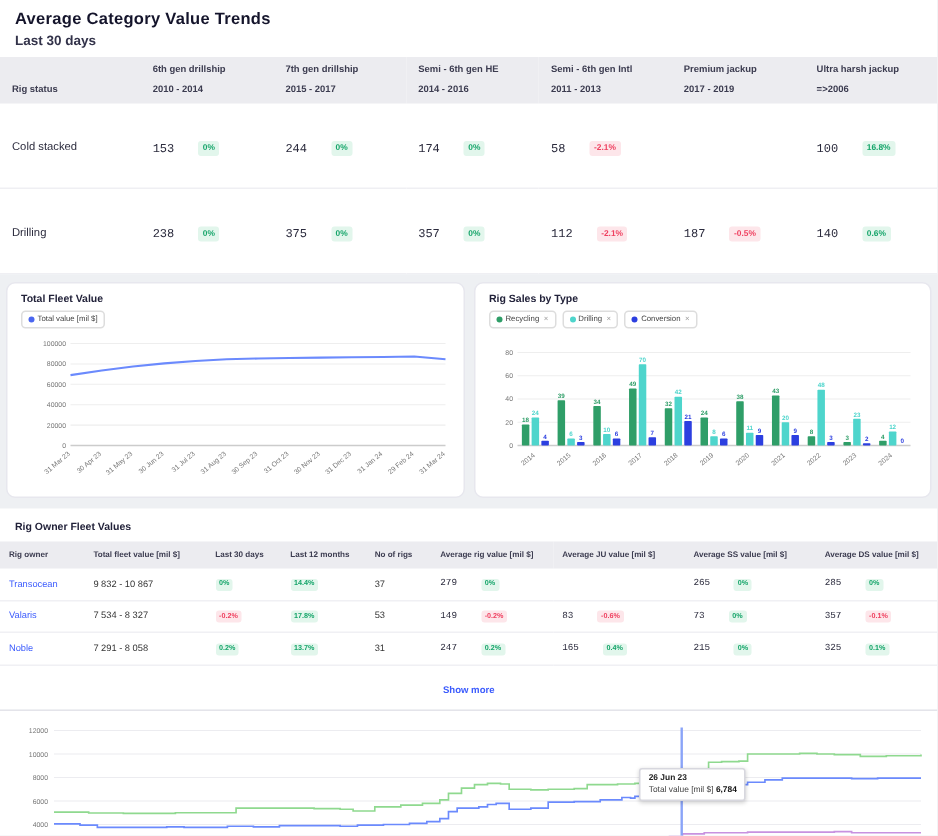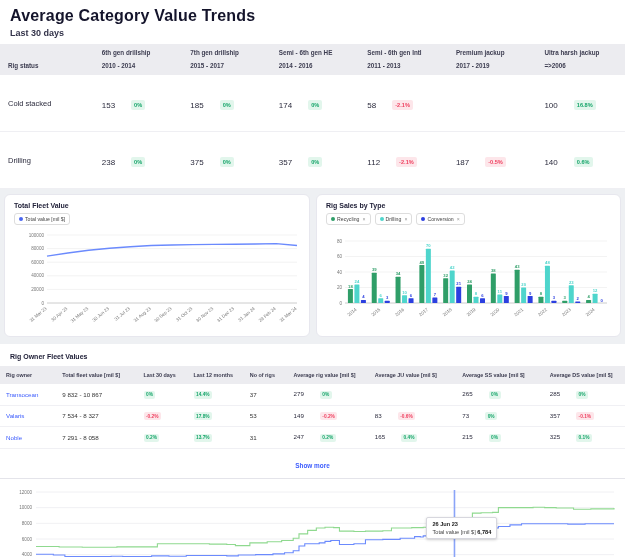--- a/index.html
+++ b/index.html
@@ -8,34 +8,34 @@
     width:625px; height:557px;
     background:#eef0f3;
     font-family:"Liberation Sans", sans-serif;
     color:#222;
     overflow:hidden;
   }
   .section { background:#fff; }
 
   
   .page-header { padding:7px 10px 6px; }
-  .page-title { font-size:16px; font-weight:bold; color:#14142b; letter-spacing:.2px; }
+  .page-title { font-size:11px; font-weight:bold; color:#14142b; letter-spacing:.2px; }
   .page-subtitle { font-size:9px; font-weight:bold; color:#33334a; margin-top:3px; }
 
   
   table.cat { width:100%; border-collapse:collapse; table-layout:fixed; }
   table.cat thead th {
     background:#ececf0; text-align:left; vertical-align:bottom;
     padding:5px 8px 6px; font-size:6.3px; color:#3c3c50; font-weight:bold;
   }
   table.cat thead th .col-name { display:block; margin-bottom:6px; }
   table.cat thead th .col-years { display:block; font-weight:bold; }
   table.cat td { padding:19px 8px; border-bottom:1px solid #efeff3; vertical-align:middle; }
   .row-label { font-size:7.5px; color:#2b2b3d; }
-  .cell-val { font-size:8px; color:#2b2b3d; margin-right:16px; }
+  .cell-val { font-size:8px; color:#2b2b3d; margin-right:16px;font-family:Liberation Mono, monospace; }
   .badge { display:inline-block; font-size:5.6px; font-weight:bold; padding:2px 3px; border-radius:2px; vertical-align:1px; }
   .badge.up { color:#16a56a; background:#e2f6ec; }
   .badge.down { color:#ef4160; background:#fde6ea; }
 
   
   .cards { display:flex; gap:6px; padding:5px 4px 7px; background:#eef0f3; }
   .card { background:#fff; border:1px solid #e7e7ee; border-radius:6px; flex:1; padding:5px 4px 2px; }
   .card-title { font-size:7px; font-weight:bold; color:#22223a; margin:2px 0 4px 5px; }
   .legend-row { display:flex; gap:4px; margin:0 0 2px 5px; }
   .chip { display:inline-flex; align-items:center; gap:2px; border:1px solid #ddd; border-radius:3px;
@@ -109,21 +109,21 @@
           <th>
             <span class="col-name">Ultra harsh jackup</span>
             <span class="col-years">=&gt;2006</span>
           </th>
         </tr>
       </thead>
     <tbody>
         <tr>
           <td class="row-label">Cold stacked</td>
           <td><span class="cell-val">153</span><span class="badge up">0%</span></td>
-          <td><span class="cell-val">185</span><span class="badge up">0%</span></td>
+          <td><span class="cell-val">244</span><span class="badge up">0%</span></td>
           <td><span class="cell-val">174</span><span class="badge up">0%</span></td>
           <td><span class="cell-val">58</span><span class="badge down">-2.1%</span></td>
           <td></td>
           <td><span class="cell-val">100</span><span class="badge up">16.8%</span></td>
         </tr>
         <tr>
           <td class="row-label">Drilling</td>
           <td><span class="cell-val">238</span><span class="badge up">0%</span></td>
           <td><span class="cell-val">375</span><span class="badge up">0%</span></td>
           <td><span class="cell-val">357</span><span class="badge up">0%</span></td>

